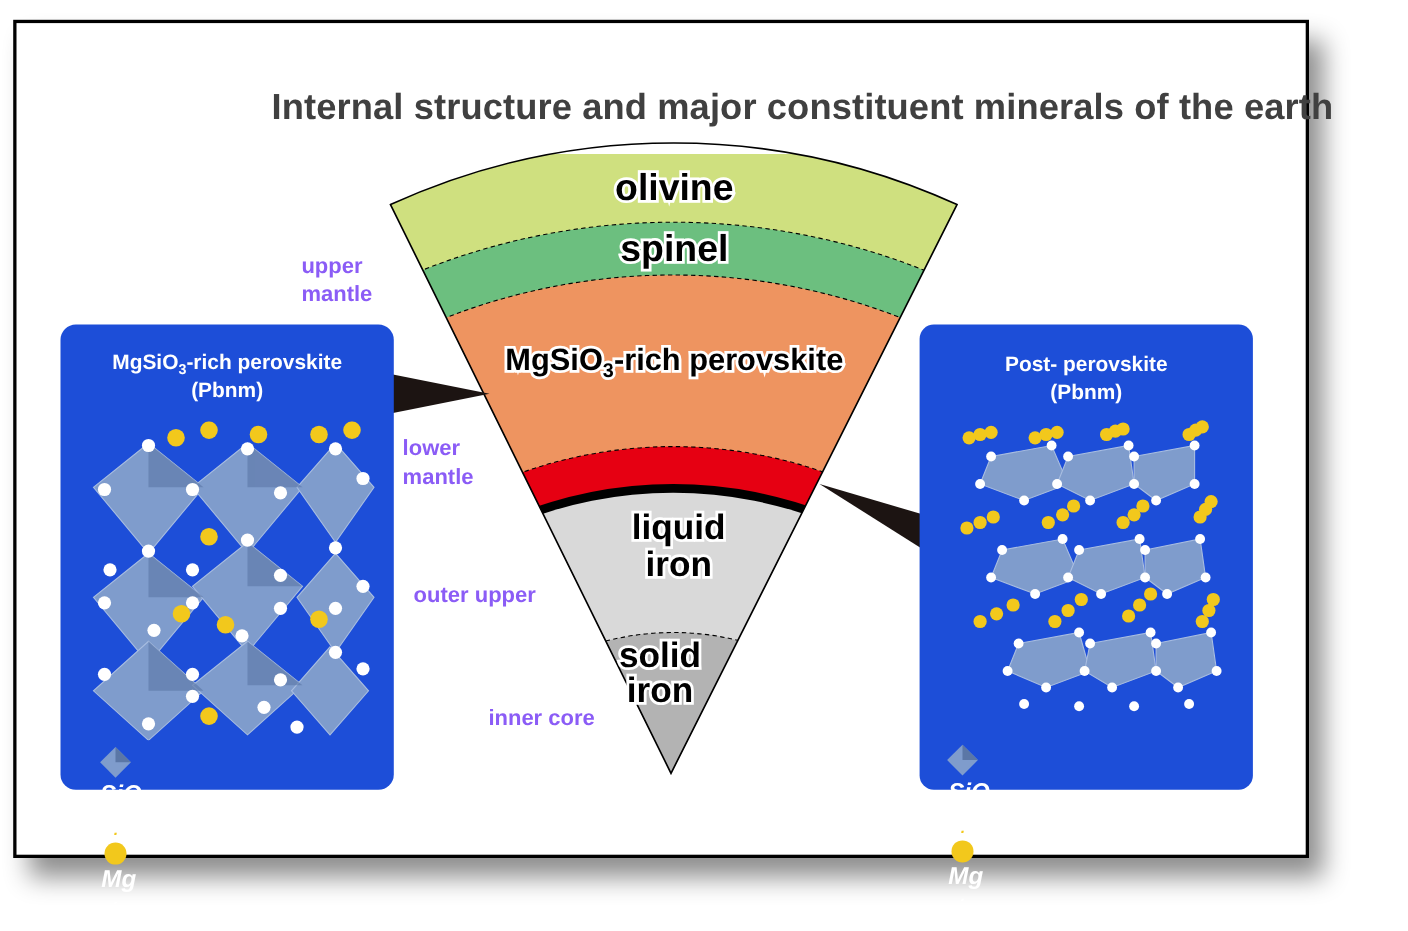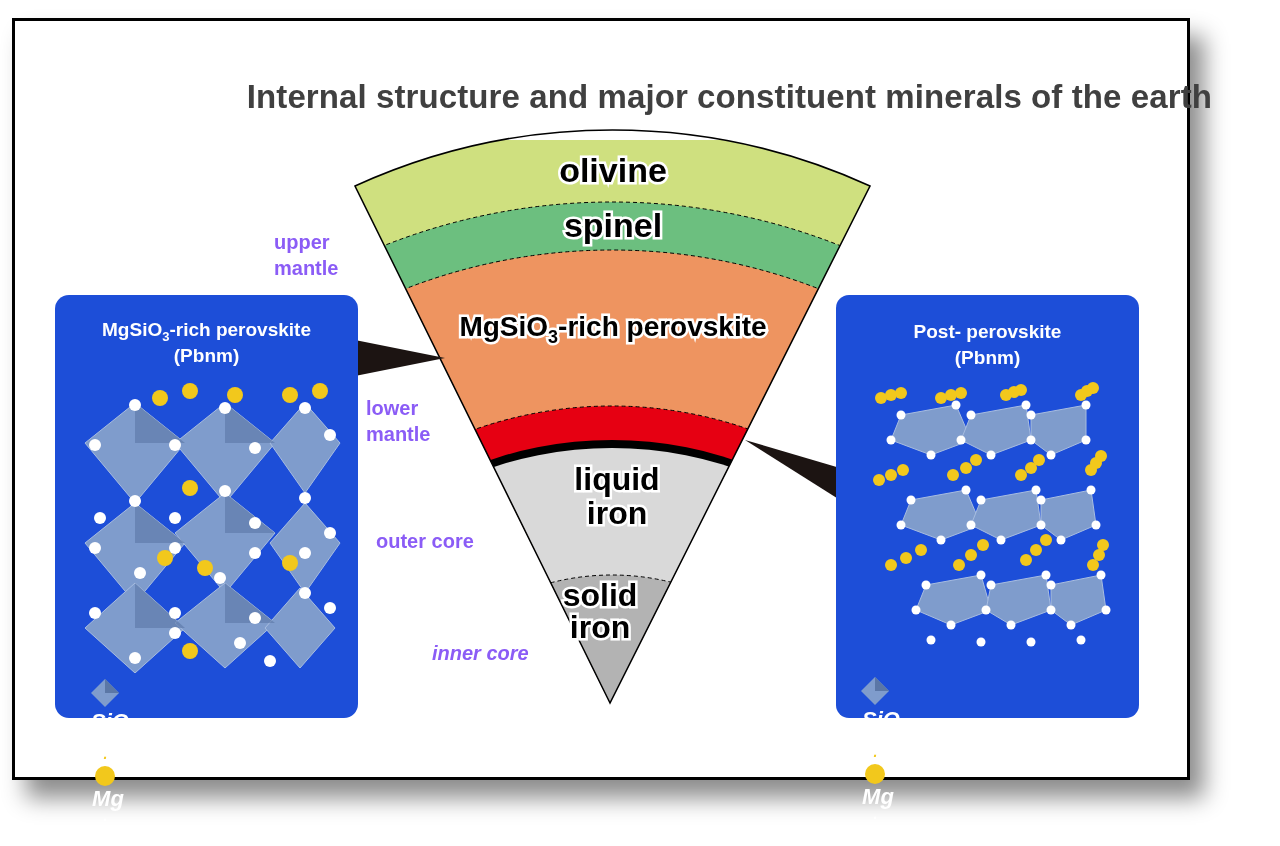--- a/index.html
+++ b/index.html
@@ -58,22 +58,22 @@
 </svg>
 
 <div class="side-label" style="left:274px;top:229px;">
   <div>upper</div>
   <div>mantle</div>
 </div>
 <div class="side-label" style="left:366px;top:395px;">
   <div>lower</div>
   <div>mantle</div>
 </div>
-<div class="side-label" style="left:376px;top:528px;">outer core</div>
-<div class="side-label" style="left:432px;top:640px;font-style:italic;">inner core</div>
+<div class="side-label" style="left:376px;top:528px;">outer upper</div>
+<div class="side-label" style="left:444px;top:640px;">inner core</div>
 
 <div class="panel" style="left:55px;top:295px;width:303px;height:423px;">
   <div class="panel-title" style="top:22px;">
     <span>MgSiO</span><sub style="font-size:13px;">3</sub><span>-rich  perovskite</span>
   </div>
   <div class="panel-title" style="top:48px;">(Pbnm)</div>
   <svg style="position:absolute;left:20px;top:88px;" width="270" height="290" viewBox="0 0 270 290">
     <g fill="#7f9ccc" stroke="#a8bde0" stroke-width="1">
       <polygon points="60,20 110,60 60,120 10,60"></polygon>
         <polygon points="150,20 200,60 150,120 100,60"></polygon>

